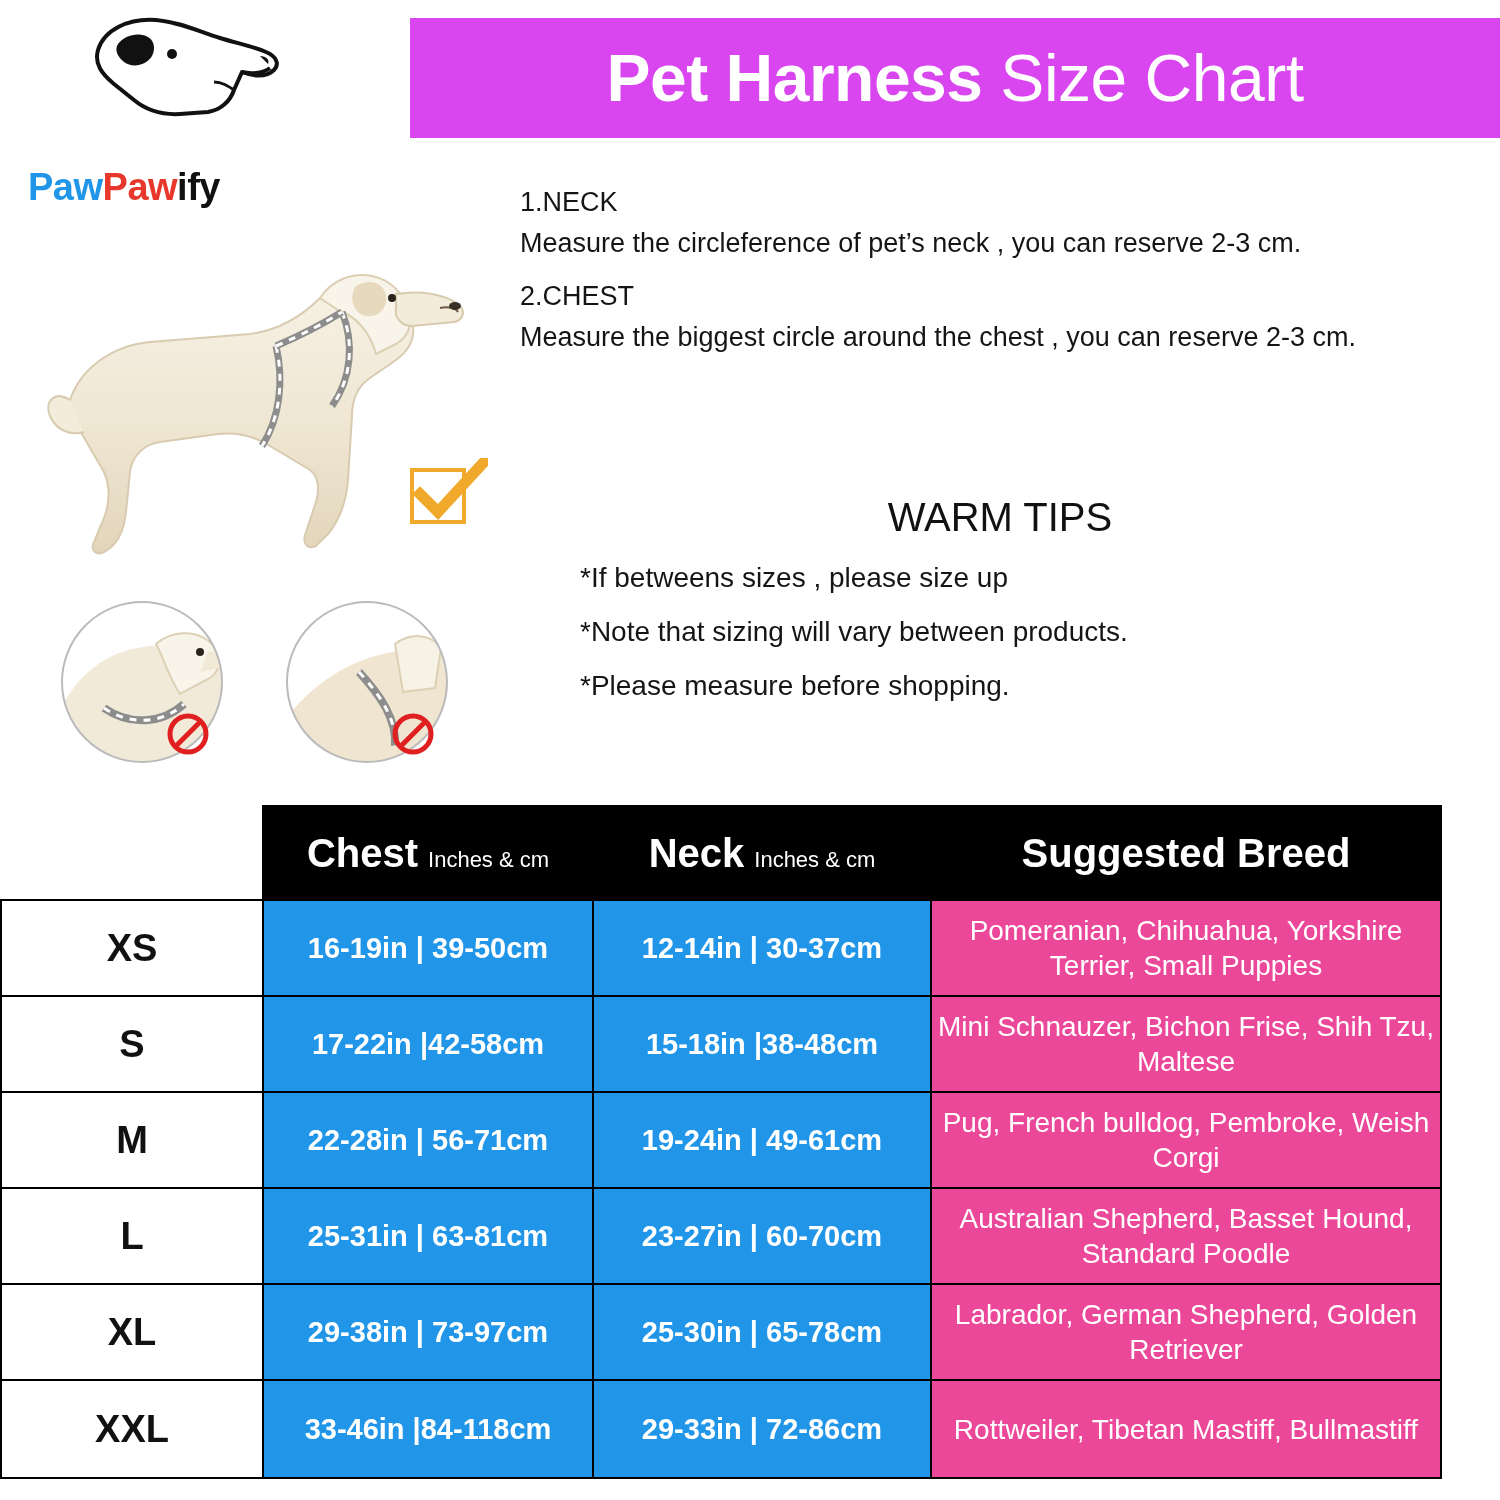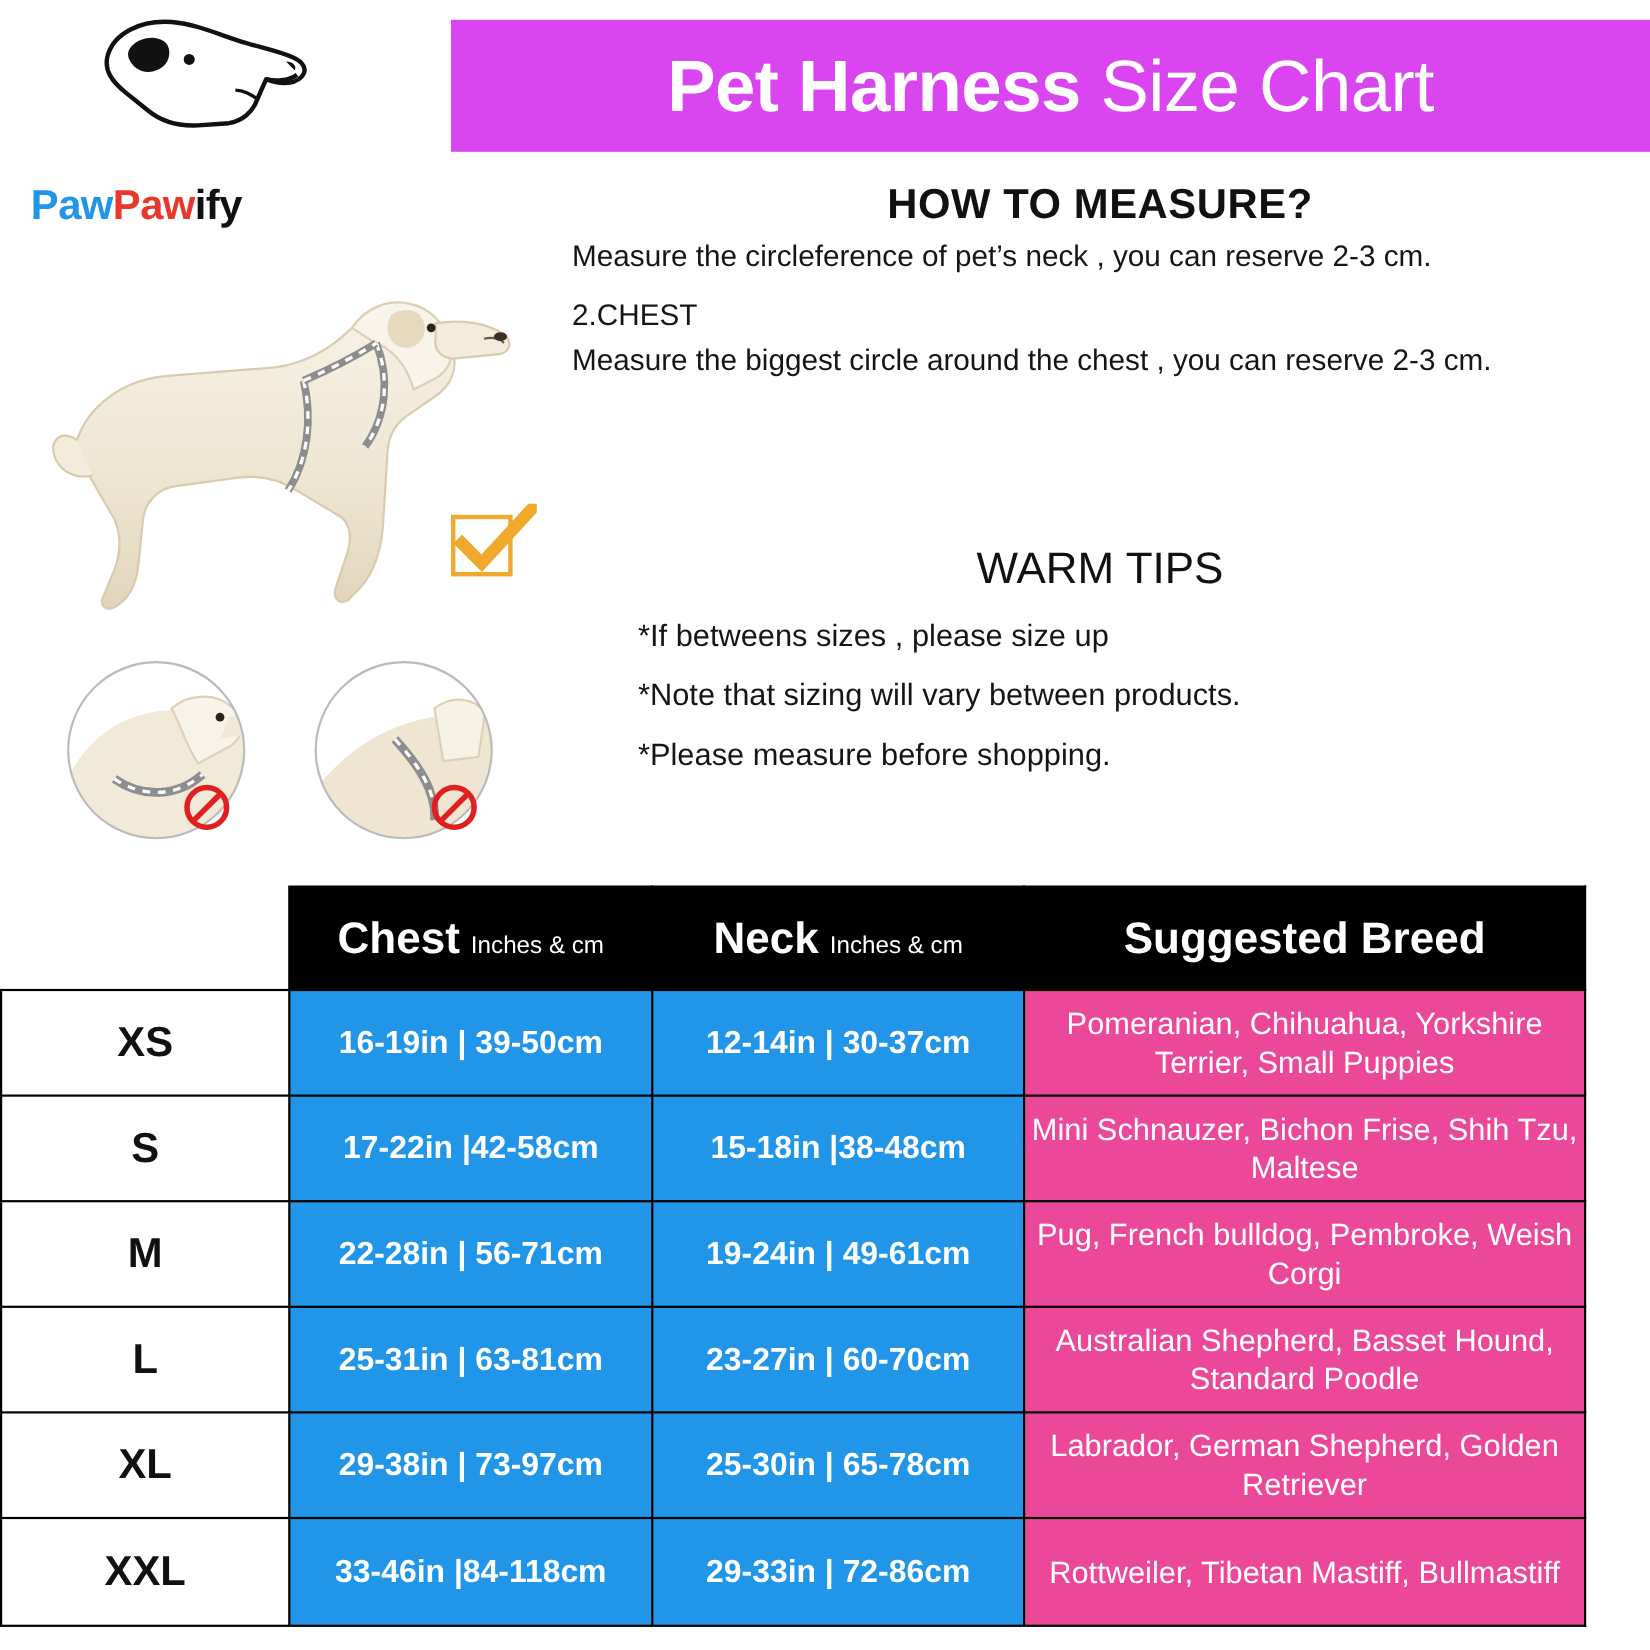--- a/index.html
+++ b/index.html
@@ -313,21 +313,21 @@
     <path d="M74 72 C96 96 112 120 110 146" fill="none" stroke="#ffffff" stroke-width="3" stroke-dasharray="7 7"></path>
   </g>
   <circle cx="82" cy="82" r="80" fill="none" stroke="#bbbbbb" stroke-width="2"></circle>
   <g>
     <circle cx="128" cy="134" r="18" fill="none" stroke="#e02020" stroke-width="5"></circle>
     <line x1="116" y1="146" x2="140" y2="122" stroke="#e02020" stroke-width="5"></line>
   </g>
 </svg>
 
 <div class="measure-block">
-  <div class="section-title">HOW TO MEASURE?</div>
+  <div class="measure-step">1.NECK</div>
   <div class="measure-desc">Measure the circleference of pet’s neck , you can reserve 2-3 cm.</div>
   <div class="measure-step">2.CHEST</div>
   <div class="measure-desc">Measure the biggest circle around the chest , you can reserve 2-3 cm.</div>
 </div>
 
 <div class="tips-block">
   <div class="tips-title">WARM TIPS</div>
   <div class="tip-line">*If betweens sizes , please size up</div>
   <div class="tip-line">*Note that sizing will vary between products.</div>
   <div class="tip-line">*Please measure before shopping.</div>

